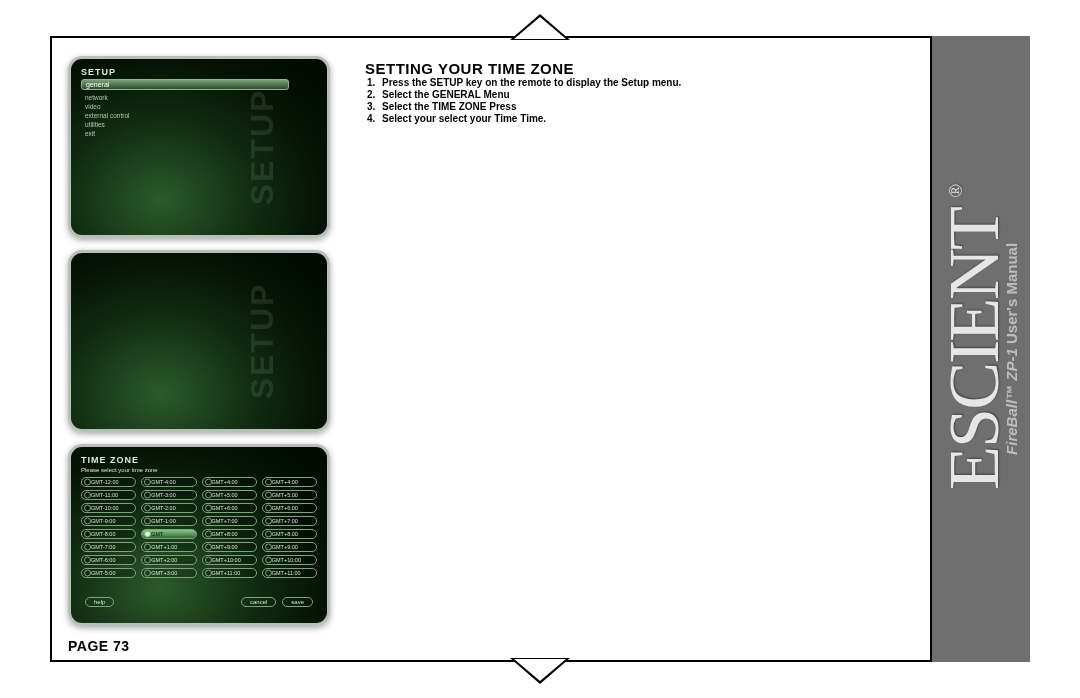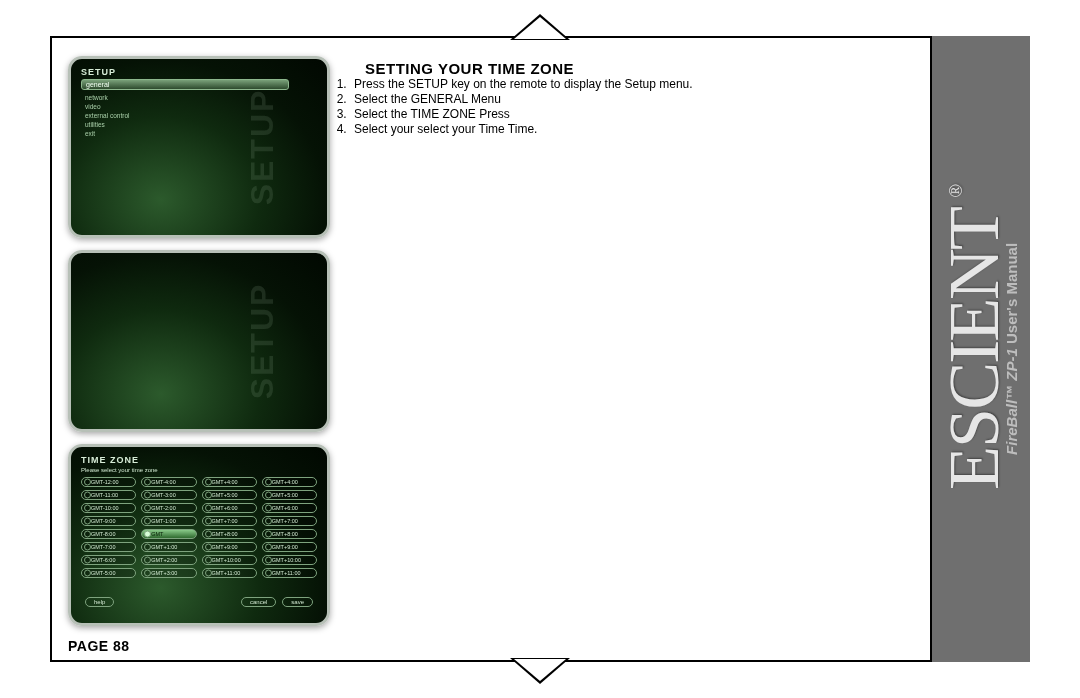--- a/index.html
+++ b/index.html
@@ -256,22 +256,23 @@
     font-size: 14.5px;
     margin-top: 4px;
     margin-bottom: 18px;
   }
   .steps-lead {
     font-weight: bold;
     font-size: 13px;
     margin-bottom: 4px;
   }
   ol.steps {
-    font-weight: normal;
-    font-size: 12px;
+    margin-left: 28px;
+    font-weight: bold;
+    font-size: 10px;
   }
   ol.steps li {
     margin-bottom: 1px;
     padding-left: 4px;
   }
 
   .page-num {
     position: absolute;
     left: 68px;
     bottom: 44px;
@@ -375,13 +376,13 @@
     <div class="heading">SETTING YOUR TIME ZONE</div>
     <ol class="steps" id="steps-list">
         <li>Press the SETUP key on the remote to display the Setup menu.</li>
         <li>Select the GENERAL Menu</li>
         <li>Select the TIME ZONE Press</li>
         <li>Select your select your Time Time.</li>
       </ol>
   </div>
 </div>
 
-<div class="page-num">PAGE 88</div>
+<div class="page-num">PAGE 73</div>
 
 </body></html>

